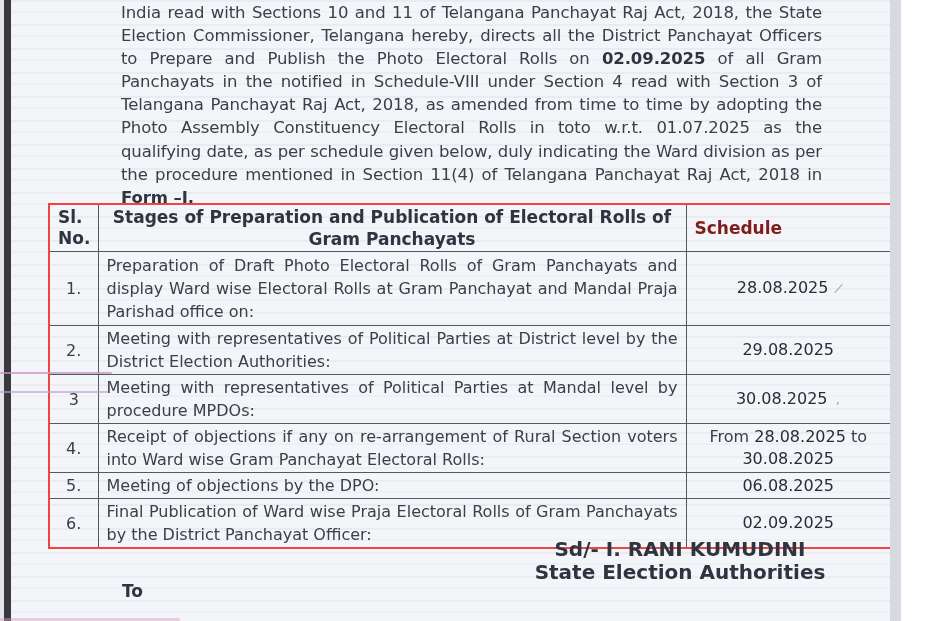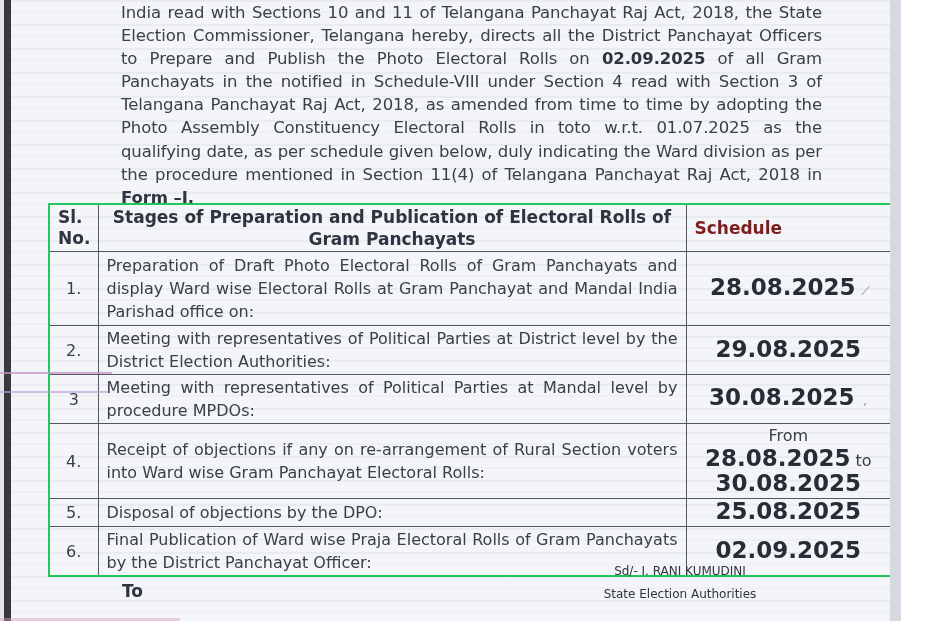--- a/index.html
+++ b/index.html
@@ -60,40 +60,40 @@
     font-size:16px;
   }
   table.schedule col.c-no{width:49px;}
   table.schedule col.c-stage{width:588px;}
   table.schedule col.c-sched{width:205px;}
   table.schedule th, table.schedule td{
     border:1px solid #54585f;
     padding:1px 8px;
     vertical-align:middle;
   }
-  table.schedule{border:2px solid #22c55e;}
+  table.schedule{border:2px solid #ef4444;}
   th.h-no{font-weight:700;font-size:17px;text-align:left;padding-left:6px;line-height:21px;color:#2e3440;}
   th.h-stage{font-weight:700;font-size:17px;line-height:22px;color:#2e3440;}
   th.h-sched{font-weight:700;font-size:17px;text-align:left;color:#7f1d1d;}
   tr.hdr{height:45px;}
   td.c-no{text-align:center;font-size:16px;}
   td.c-stage{text-align:justify;line-height:23px;padding:2px 9px;}
   td.c-sched{text-align:center;font-weight:400;font-size:16px;line-height:22px;}
-  td.c-sched .b{font-weight:700;font-size:23px;color:#272d36;}
+  td.c-sched .b{font-weight:400;font-size:16px;color:#272d36;}
   .pen-mark{color:#9aa0a8;font-size:13px;margin-left:9px;font-style:italic;}
   tbody tr:nth-child(1){height:74px;}
   tbody tr:nth-child(2){height:47px;}
   tbody tr:nth-child(3){height:48px;}
   tbody tr:nth-child(4){height:46px;}
   tbody tr:nth-child(5){height:22px;}
   tbody tr:nth-child(6){height:45px;}
 
   .signature-block{
-    position:absolute;left:510px;top:560px;width:340px;
-    text-align:center;font-weight:400;font-size:12px;line-height:23px;
+    position:absolute;left:510px;top:538px;width:340px;
+    text-align:center;font-weight:700;font-size:20px;line-height:23px;
     color:#2e3440;z-index:1;
   }
   .to-label{
     position:absolute;left:122px;top:581px;
     font-weight:700;font-size:17px;color:#2e3440;z-index:1;
   }
   .addressee-line{
     position:absolute;left:122px;top:601px;width:720px;
     font-size:16.5px;z-index:1;
   }
@@ -121,42 +121,42 @@
     <thead>
       <tr class="hdr">
         <th class="h-no">Sl. No.</th>
         <th class="h-stage">Stages of Preparation and Publication of Electoral Rolls of Gram Panchayats</th>
         <th class="h-sched">Schedule</th>
       </tr>
     </thead>
     <tbody>
         <tr>
           <td class="c-no">1.</td>
-          <td class="c-stage">Preparation of Draft Photo Electoral Rolls of Gram Panchayats and display Ward wise Electoral Rolls at Gram Panchayat and Mandal India Parishad office on:</td>
+          <td class="c-stage">Preparation of Draft Photo Electoral Rolls of Gram Panchayats and display Ward wise Electoral Rolls at Gram Panchayat and Mandal Praja Parishad office on:</td>
           <td class="c-sched"><span class="b">28.08.2025</span><span class="pen-mark">⁄</span></td>
         </tr>
         <tr>
           <td class="c-no">2.</td>
           <td class="c-stage">Meeting with representatives of Political Parties at District level by the District Election Authorities:</td>
           <td class="c-sched"><span class="b">29.08.2025</span></td>
         </tr>
         <tr>
           <td class="c-no">3</td>
           <td class="c-stage">Meeting with representatives of Political Parties at Mandal level by procedure MPDOs:</td>
           <td class="c-sched"><span class="b">30.08.2025</span><span class="pen-mark">,</span></td>
         </tr>
         <tr>
           <td class="c-no">4.</td>
           <td class="c-stage">Receipt of objections if any on re-arrangement of Rural Section voters into Ward wise Gram Panchayat Electoral Rolls:</td>
           <td class="c-sched"><span>From </span><span class="b">28.08.2025</span><span> to </span><span class="b">30.08.2025</span></td>
         </tr>
         <tr>
           <td class="c-no">5.</td>
-          <td class="c-stage">Disposal of objections by the DPO:</td>
-          <td class="c-sched"><span class="b">25.08.2025</span></td>
+          <td class="c-stage">Meeting of objections by the DPO:</td>
+          <td class="c-sched"><span class="b">06.08.2025</span></td>
         </tr>
         <tr>
           <td class="c-no">6.</td>
           <td class="c-stage">Final Publication of Ward wise Praja Electoral Rolls of Gram Panchayats by the District Panchayat Officer:</td>
           <td class="c-sched"><span class="b">02.09.2025</span></td>
         </tr>
       </tbody>
   </table>
 
   <div class="signature-block">

